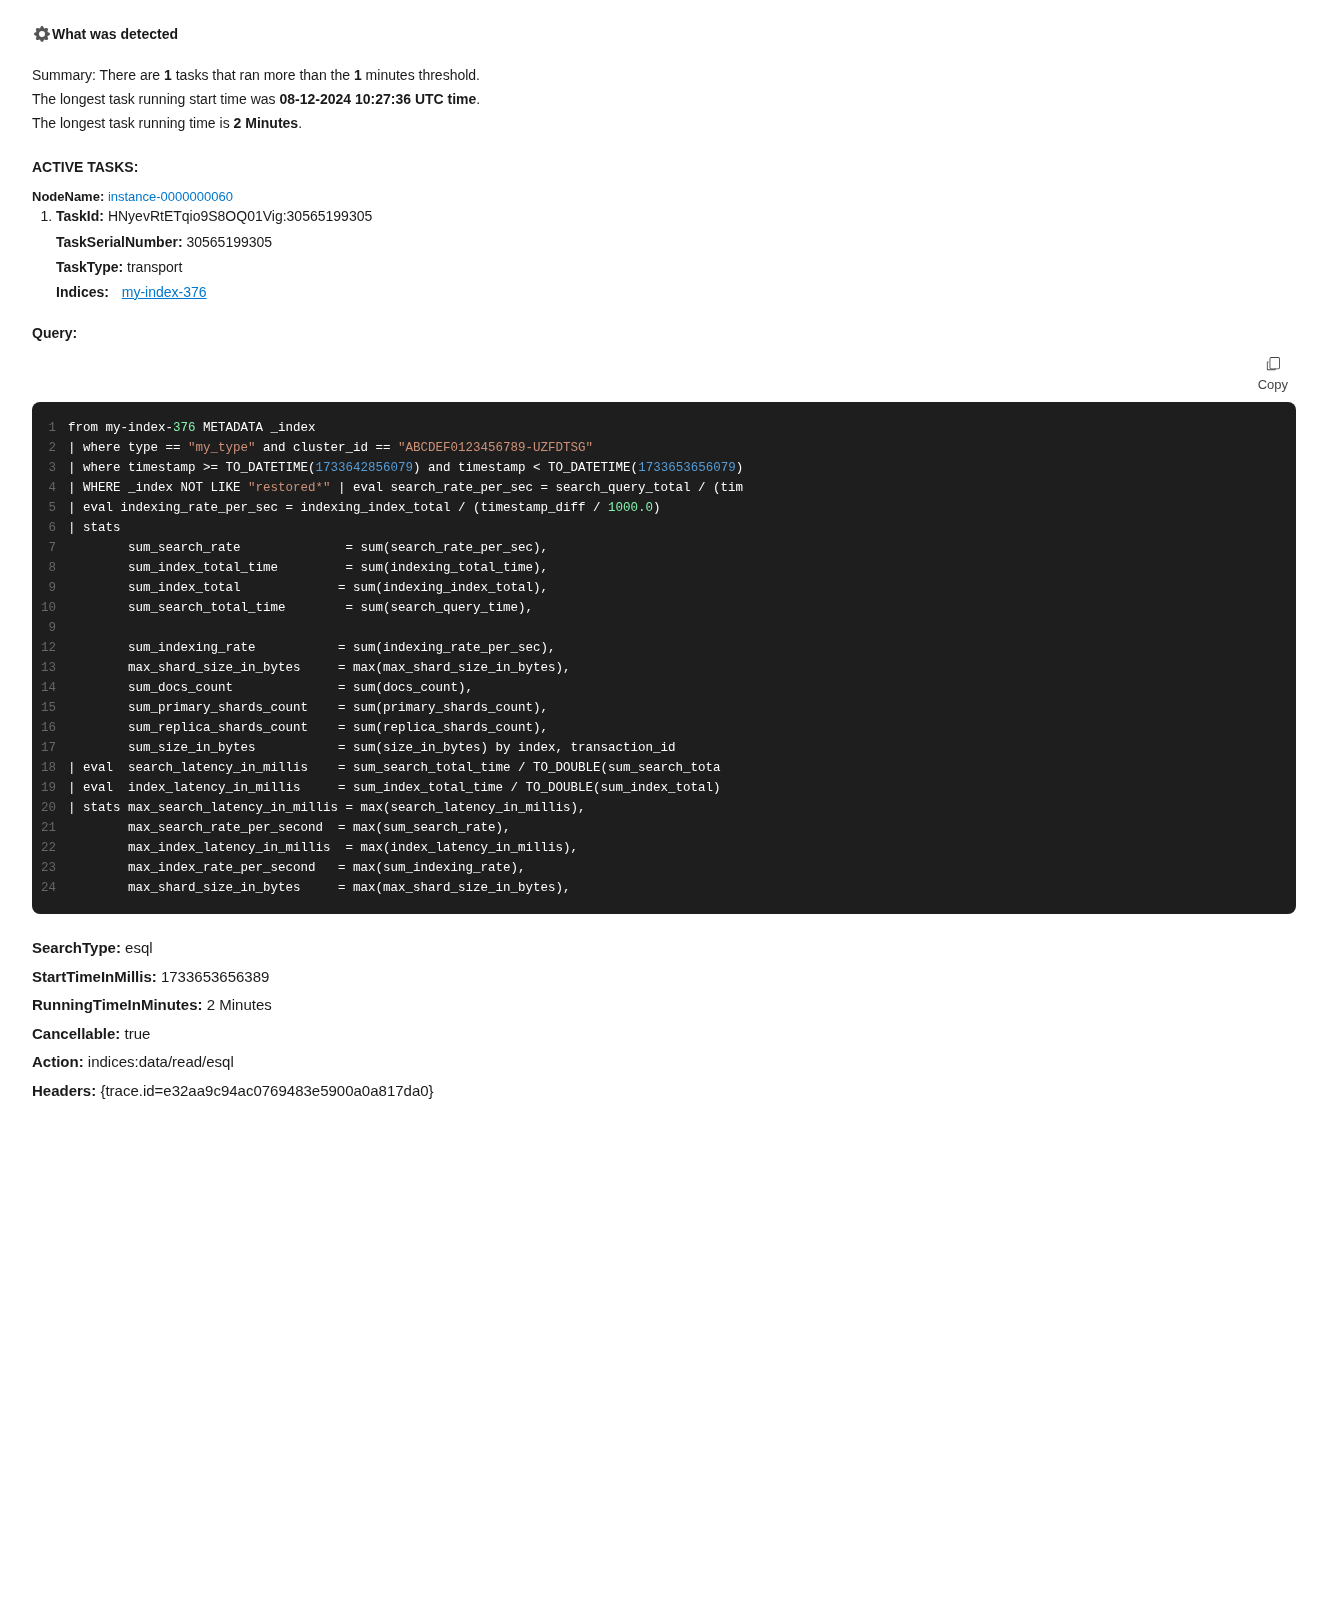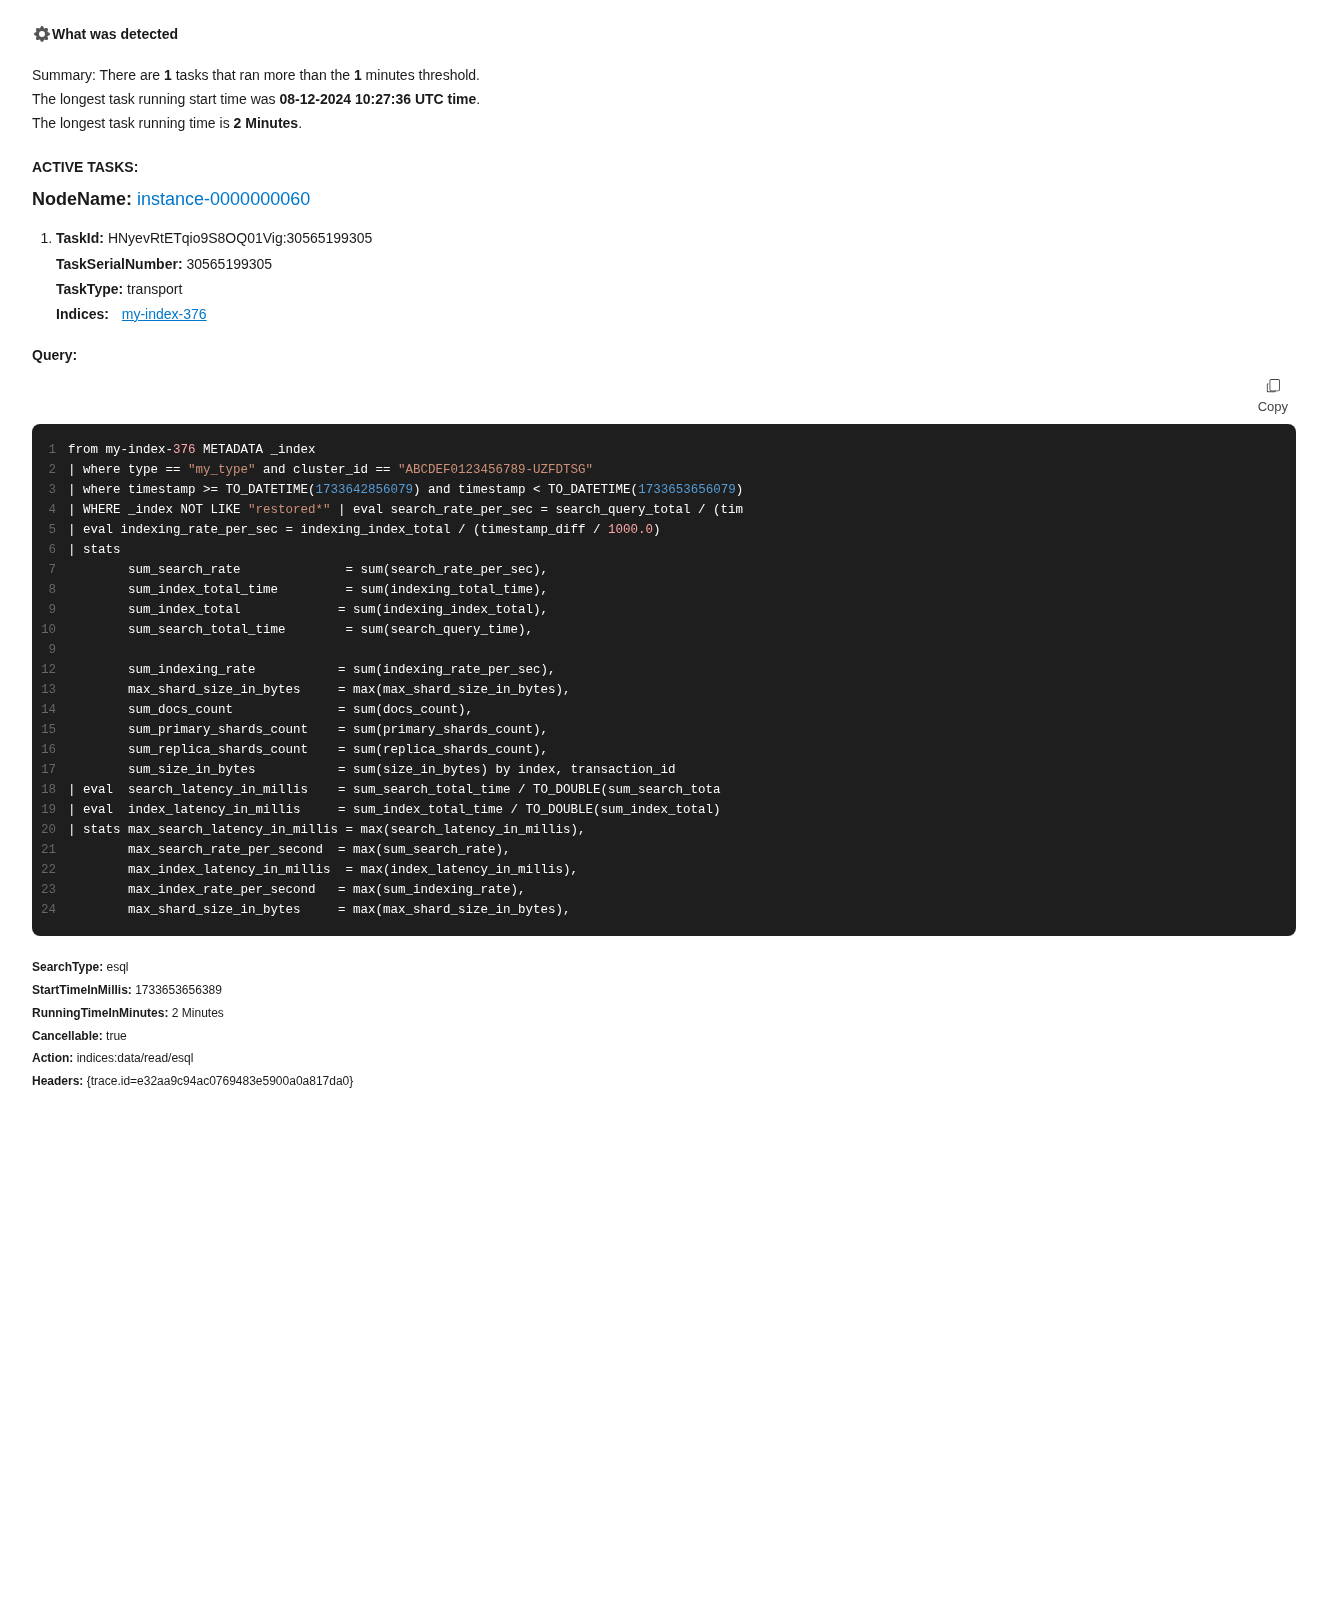--- a/index.html
+++ b/index.html
@@ -42,22 +42,21 @@
       font-weight: 700;
     }
 
     .section-label {
       font-weight: 700;
       font-size: 14px;
       margin-bottom: 14px;
     }
 
     .node-name-row {
-      margin-bottom: 16px;
-      font-size: 18px;
+      font-size: 13px;
     }
 
     .node-name-row strong {
       font-weight: 700;
     }
 
     .node-link {
       color: #0077cc;
       text-decoration: none;
     }
@@ -138,28 +137,28 @@
     }
 
     .line-content {
       color: #d4d4d4;
       white-space: pre;
       padding-right: 16px;
     }
     .c-white  { color: #ffffff; }
     .c-link   { color: #569cd6; }
     .c-string { color: #ce9178; }
-    .c-num    { color: #fca5a5; }
+    .c-num    { color: #86efac; }
 
     .meta-table {
       margin-top: 4px;
     }
 
     .meta-row {
-      font-size: 12px;
+      font-size: 15px;
       line-height: 1.9;
     }
 
     .meta-row strong {
       font-weight: 700;
     }
   </style>
 </head>
 <body>
 

